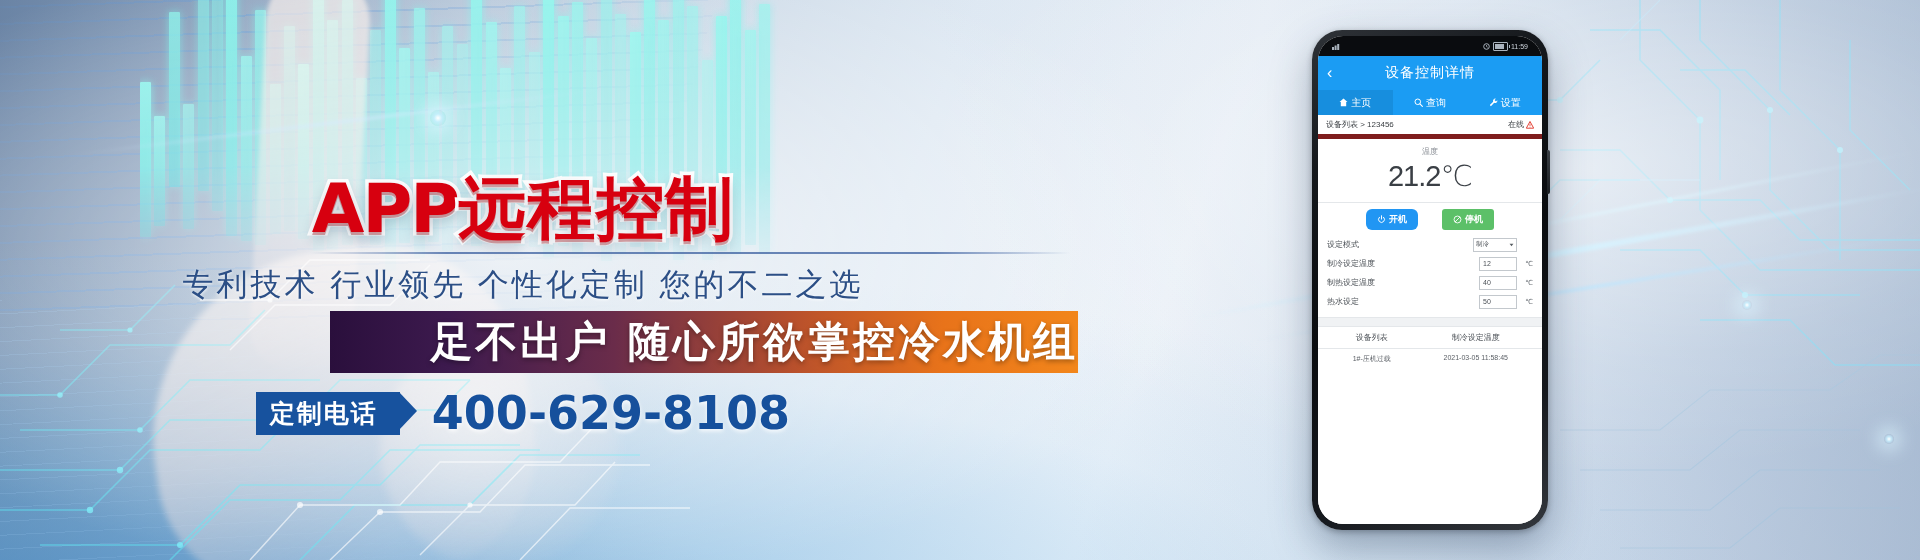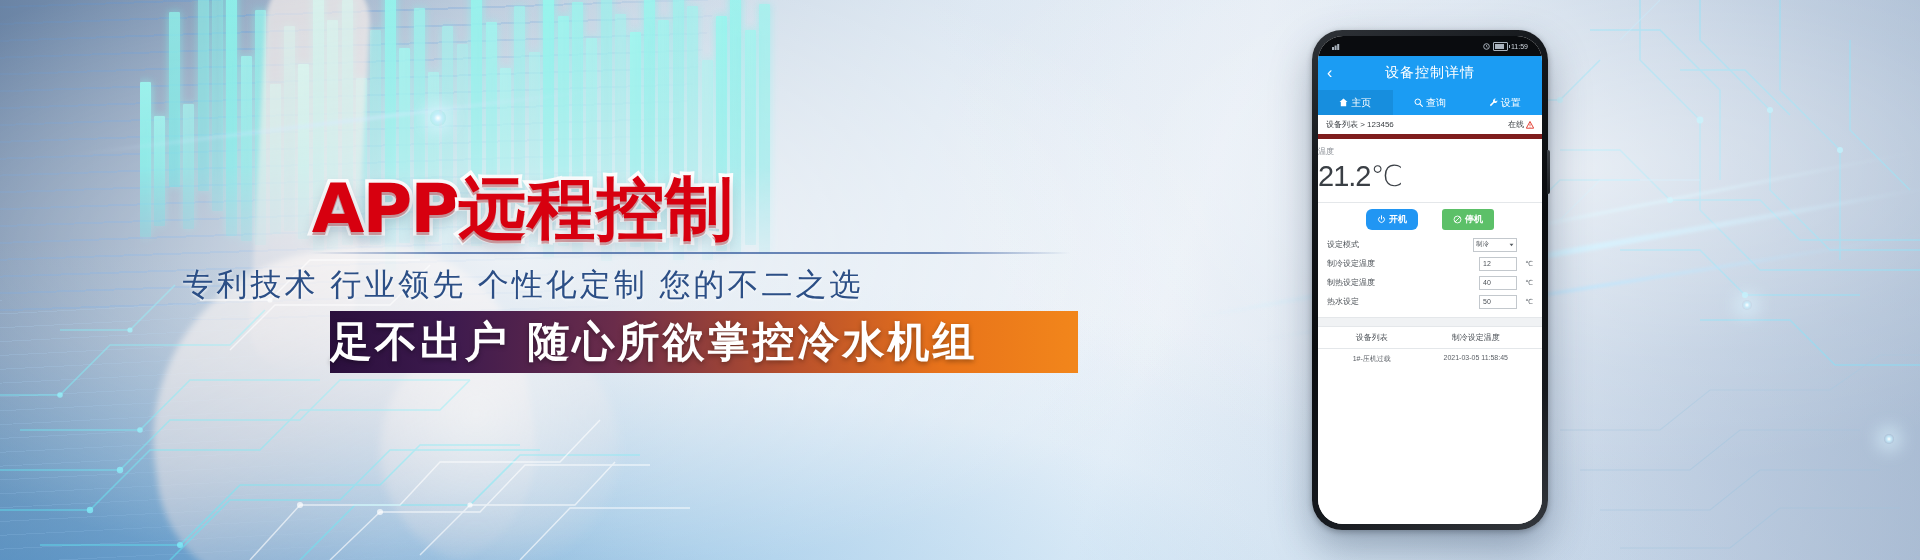--- a/index.html
+++ b/index.html
@@ -132,21 +132,21 @@
   .subtitle{
     position:absolute;left:0;top:264px;width:1046px;text-align:center;
     font-size:31px;letter-spacing:3px;color:#2c4f86;font-weight:500;
     text-shadow:0 1px 3px rgba(255,255,255,.9);
     white-space:nowrap;
   }
 
   .hero-bar{
     position:absolute;left:330px;top:311px;width:748px;height:62px;
     background:linear-gradient(90deg,#2a0f3c 0%,#3d1a4e 16%,#6a2c4a 38%,#b8502c 62%,#e8731a 82%,#f2861b 100%);
-    display:flex;align-items:center;justify-content:flex-start;
+    display:flex;align-items:center;justify-content:flex-end;
   }
   .hero-bar span{
     font-family:"DejaVu Sans","Liberation Sans",sans-serif;
     font-size:42px;font-weight:bold;color:#fff;letter-spacing:3px;white-space:nowrap;
     text-shadow:0 2px 5px rgba(0,0,0,.35);
   }
 
   .tel-row{
     position:absolute;left:0;top:386px;width:1046px;
     display:flex;align-items:center;justify-content:center;gap:14px;
@@ -218,21 +218,21 @@
   .tab svg{display:block;}
 
   .crumb{
     height:19px;display:flex;align-items:center;justify-content:space-between;
     padding:0 8px;font-size:8px;color:#3c4044;
     border-bottom:5px solid #7f1d1d;flex:0 0 auto;
   }
   .crumb .online{display:flex;align-items:center;gap:2px;}
 
   .readout{
-    padding:7px 0 9px;border-bottom:1px solid #e4e7ea;flex:0 0 auto;
+    padding:7px 0 9px;text-align:center;border-bottom:1px solid #e4e7ea;flex:0 0 auto;
   }
   .readout .lbl{font-size:8px;color:#8b9097;margin-bottom:2px;}
   .readout .val{font-size:29px;color:#3a3f45;font-weight:300;letter-spacing:-1px;}
 
   .staterow{
     height:30px;display:flex;align-items:center;padding:0 9px;gap:0;
     border-bottom:1px solid #e8ebee;flex:0 0 auto;
   }
   .staterow .st{font-size:8px;color:#55595e;}
   .staterow .st.s1{width:38px;}
@@ -427,20 +427,24 @@
     <div class="headline"><span class="latin">APP</span><span>远程控制</span></div>
 
     <div class="rule"></div>
 
     <div class="subtitle">专利技术 行业领先 个性化定制 您的不二之选</div>
 
     <div class="hero-bar">
       <span>足不出户 随心所欲掌控冷水机组</span>
     </div>
 
+    <div class="tel-row">
+      <span class="tel-tag">定制电话</span>
+      <span class="tel-num">400-629-8108</span>
+    </div>
 
   </div>
 
   <div class="phone">
     <div class="screen">
 
       <div class="statusbar">
         <span class="sb-left">
           <svg width="9" height="7" viewBox="0 0 9 7">
             <rect x="0" y="4" width="2" height="3" fill="#aab3bd"></rect>

